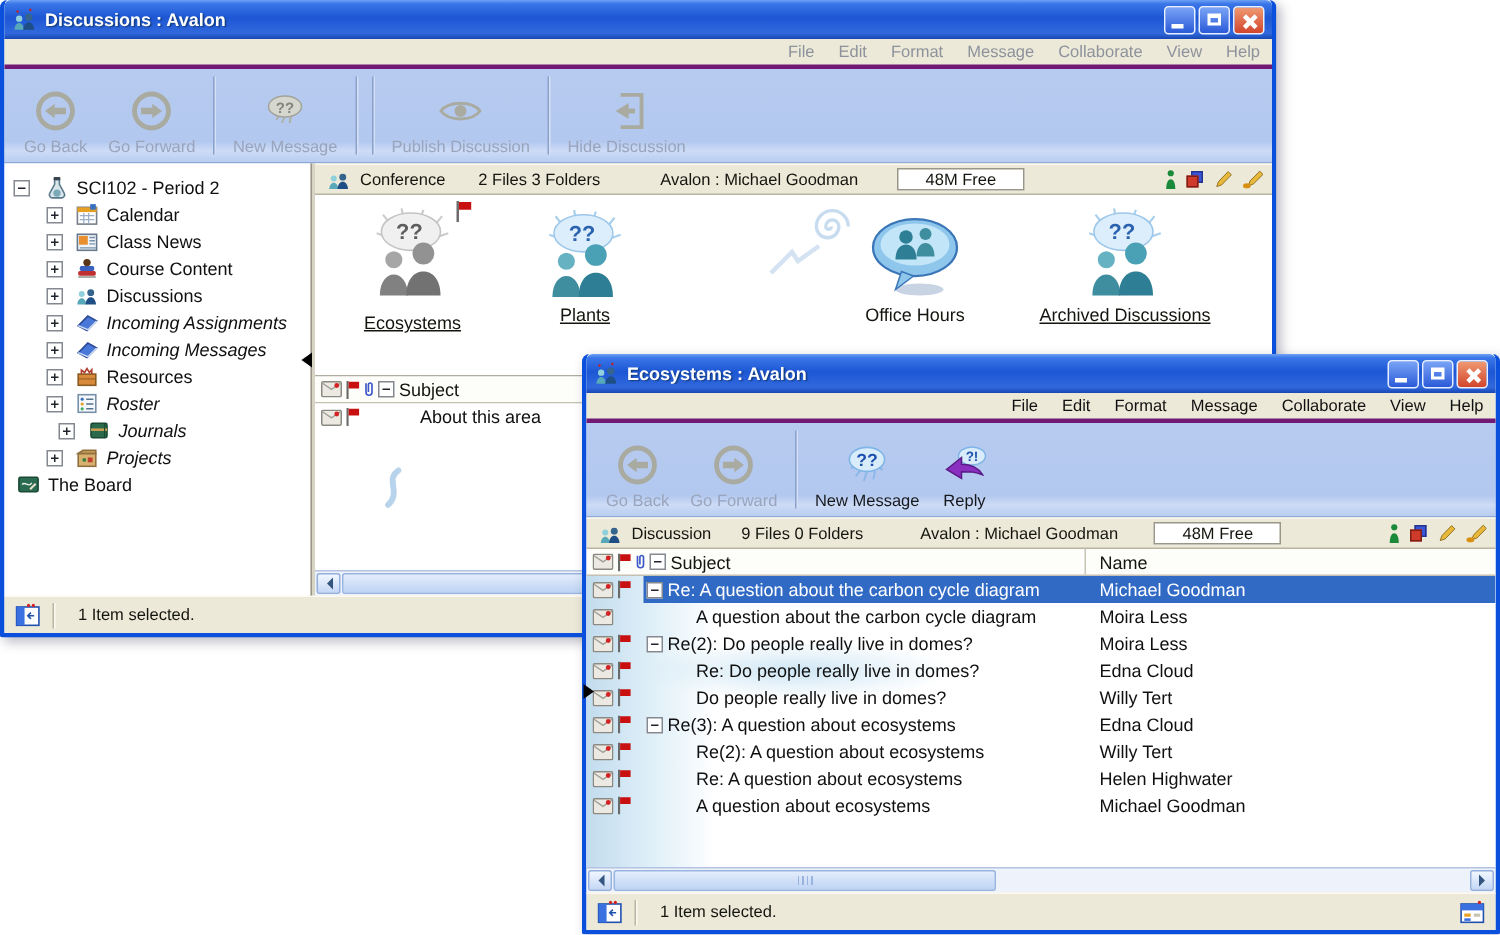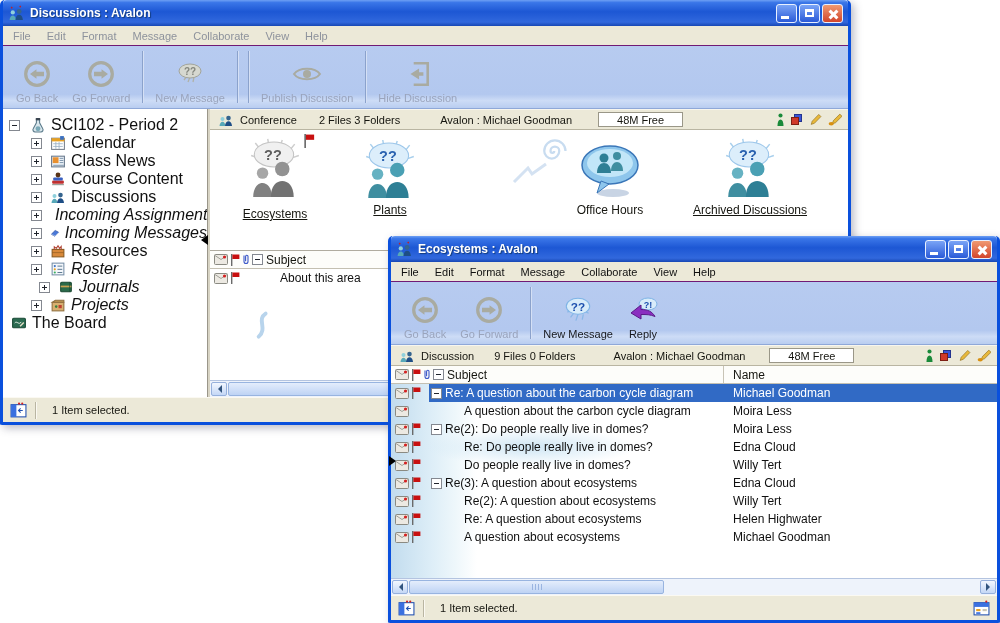--- a/index.html
+++ b/index.html
@@ -17,21 +17,21 @@
   .wbtn { width:21px; height:19px; border:1px solid #e8f0ff; border-radius:3px; margin-left:2px;
           display:flex; align-items:center; justify-content:center; position:relative; }
   .wbtn.b-min,.wbtn.b-max { background:linear-gradient(#7aa4f6,#2a5ad8); }
   .wbtn.b-close { background:linear-gradient(#f09a72,#d2452c); }
   .g-min { position:absolute; left:4px; bottom:3px; width:8px; height:3px; background:#fff; }
   .g-max { width:9px; height:8px; border:2px solid #fff; border-top-width:3px; }
   .g-x::before,.g-x::after { content:""; position:absolute; left:9px; top:4px; width:3px; height:11px; background:#fff; }
   .g-x::before { transform:rotate(45deg);} .g-x::after { transform:rotate(-45deg);}
 
   .menubar { height:20px; flex:0 0 20px; background:#ece9d8; display:flex; align-items:center; padding-left:2px;
-             border-bottom:1px solid #701a75; }
+             border-bottom:3px solid #701a75;justify-content:flex-end; }
   .menu-item { font-size:11px; padding:2px 8px; }
   #back-window .menu-item { color:#8d929c; }
   #front-window .menu-item { color:#101010; }
 
   .toolbar { flex:0 0 63px; background:linear-gradient(180deg,#b7cbf0 0%,#b3c8ef 78%,#cddcf6 88%,#b9cdf0 100%);
              display:flex; align-items:stretch; padding:3px 4px 1px 6px; border-bottom:1px solid #8fa8d8; }
   .tb-btn { display:flex; flex-direction:column; align-items:center; justify-content:flex-end;
             font-size:11px; padding:1px 7px 3px; white-space:nowrap; }
   .tb-btn .ticon { height:32px; display:flex; align-items:center; justify-content:center; margin-bottom:2px; }
   .tb-lbl-off { color:#9aa4bc; }
@@ -57,21 +57,21 @@
   .tri.l { border-right-color:#33557f; margin-left:-3px; }
   .tri.r { border-left-color:#33557f;  margin-right:-3px; }
   .sthumb { background:linear-gradient(#e4edfc,#bed3f4); border:1px solid #98b4e0; border-radius:2px; position:relative; }
   .grip { position:absolute; top:3px; bottom:3px; width:11px;
           background:repeating-linear-gradient(90deg,#9ab4e0 0 1px,rgba(0,0,0,0) 1px 3px); }
 
   
   .contentrow { flex:1; display:flex; min-height:0; }
   .treepane { width:204px; background:#fff; padding-top:7px; position:relative; }
   .splitter { width:3px; background:#d8d4c4; border-left:1px solid #9a968a; position:relative; }
-  .tnode { height:18px; display:flex; align-items:center; font-size:16px; color:#101010; white-space:nowrap; }
+  .tnode { height:18px; display:flex; align-items:center; font-size:12px; color:#101010; white-space:nowrap; }
   .tnode .lbl { margin-left:5px; }
   .it { font-style:italic; }
   .ebox { width:11px; height:11px; border:1px solid #848890; background:#fff; position:relative; flex:0 0 11px; }
   .ebox::before { content:""; position:absolute; left:2px; right:2px; top:4px; height:1px; background:#20242c; }
   .ebox.plus::after { content:""; position:absolute; top:2px; bottom:2px; left:4px; width:1px; background:#20242c; }
 
   .rightpane { flex:1; display:flex; flex-direction:column; min-width:0;justify-content:flex-end; }
   .iconpane { flex:0 0 121px; background:#fff; position:relative; border-bottom:1px solid #b0aca0; }
   .dicon { position:absolute; width:150px; display:flex; flex-direction:column; align-items:center; }
   .dicon .dlbl { font-size:12px; color:#15150f; margin-top:3px; }

